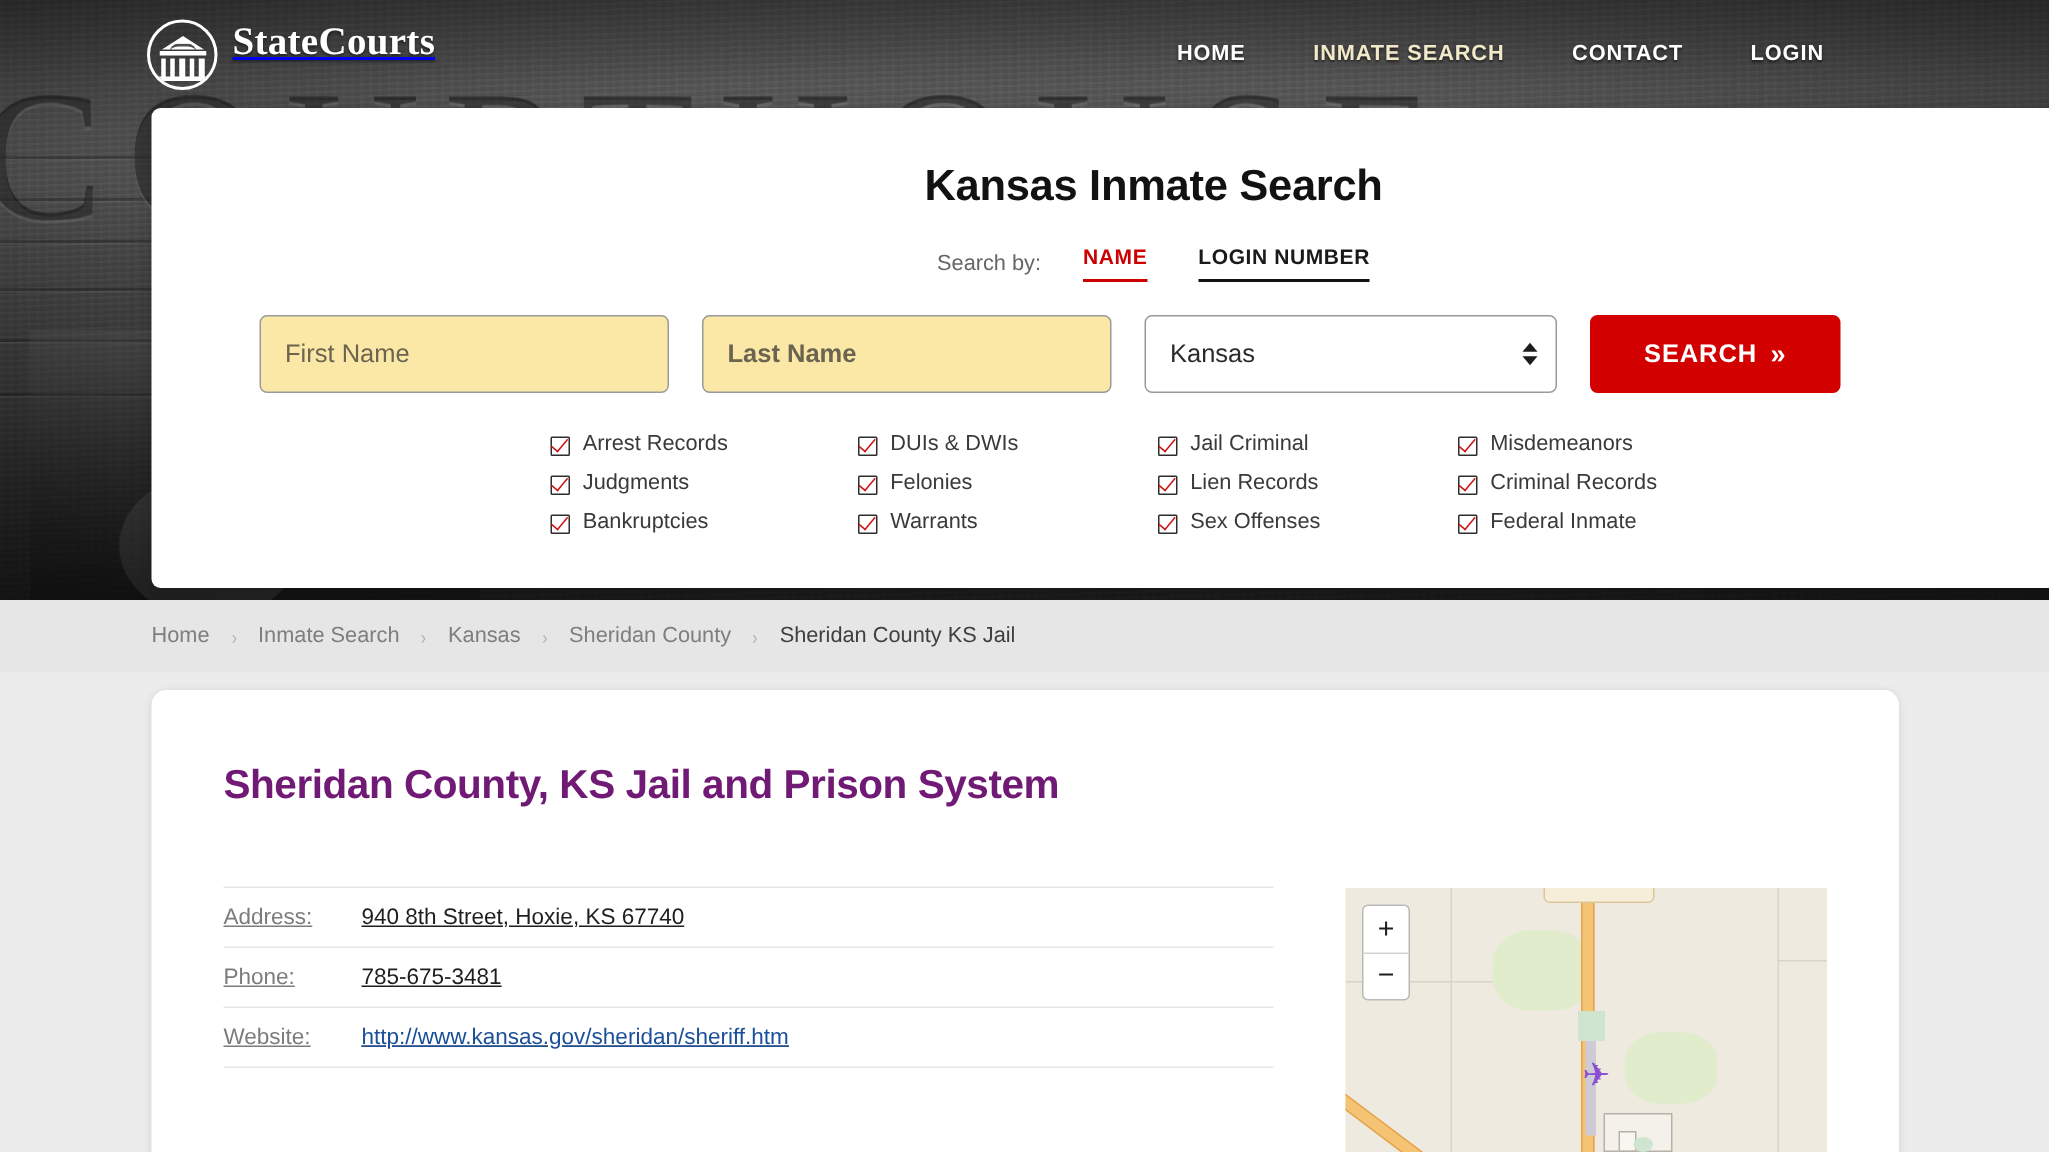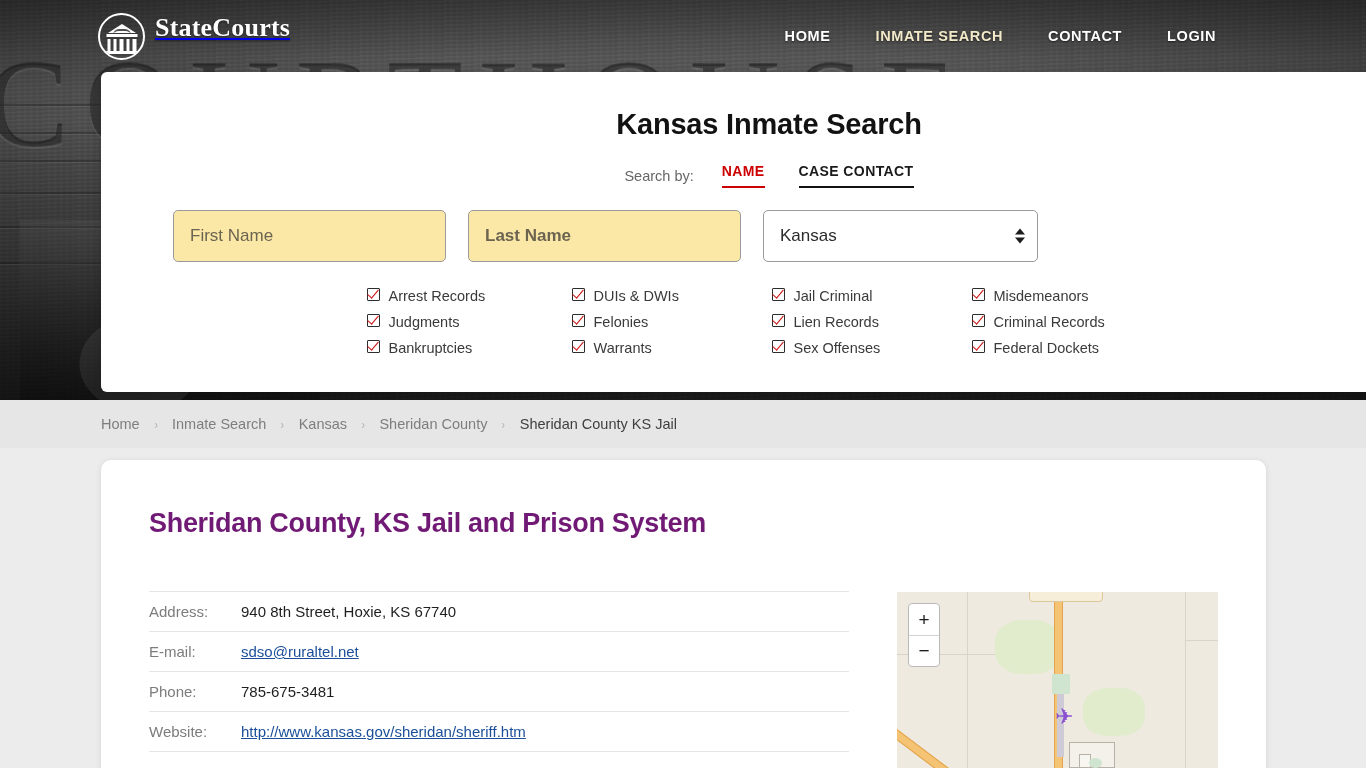--- a/index.html
+++ b/index.html
@@ -211,21 +211,21 @@
   .search-btn .chev { font-size: 18px; }
 
   .checks {
     display: grid;
     grid-template-columns: 205px 200px 200px 200px;
     row-gap: 10px;
     justify-content: center;
     margin-top: 26px;
   }
   .check {
-    display: flex; align-items: flex-start; gap: 9px;
+    display: flex; align-items: flex-end; gap: 9px;
     font-size: 14.5px; color: #3a3a3a;
   }
   .cbox {
     width: 13px; height: 13px; flex: 0 0 13px;
     border: 1.4px solid #2d2d2d;
     position: relative;
     border-radius: 1px;
   }
   .cbox::after {
     content: "";
@@ -266,20 +266,21 @@
   .facility-title {
     font-size: 27px; font-weight: bold; color: #701a75;
     margin: 0 0 52px 0; letter-spacing: -0.3px;
   }
   .info-table { width: 700px; border-collapse: collapse; }
   .info-table td {
     padding: 11px 0;
     border-bottom: 1px solid #e6e6e6;
     font-size: 15px;
     vertical-align: top;
+    text-decoration: underline;
   }
   .info-table td.key { width: 92px; color: #7c7c7c; }
   .info-table td.val { color: #1e1e1e; }
   .info-table a { color: #1b4f99; text-decoration: underline; }
   .info-table tr:first-child td { border-top: 1px solid #e6e6e6; }
 
   
   .map {
     position: absolute;
     left: 897px; top: 592px;
@@ -379,35 +380,39 @@
       <a href="#">LOGIN</a>
     </nav>
   </div>
 
   <div class="search-card">
     <h1 class="search-title">Kansas Inmate Search</h1>
 
     <div class="searchby-row">
       <span class="searchby-label">Search by:</span>
       <span class="tab name">NAME</span>
-      <span class="tab case">CASE CONTACT</span>
+      <span class="tab case">LOGIN NUMBER</span>
     </div>
 
     <div class="form-row">
       <input class="field first" type="text" placeholder="First Name" style="">
       <input class="field last" type="text" placeholder="Last Name" style="">
       <div class="select-wrap">
         <div class="select-box">
           <span>Kansas</span>
         </div>
         <span class="select-arrows">
           <span class="up"></span>
             <span class="dn"></span>
         </span>
       </div>
+      <button class="search-btn">
+        <span>SEARCH</span>
+        <span class="chev">»</span>
+      </button>
     </div>
 
     <div class="checks">
       <div class="check">
           <span class="cbox"></span>
           <span>Arrest Records</span>
         </div>
       <div class="check">
           <span class="cbox"></span>
           <span>DUIs &amp; DWIs</span>
@@ -443,21 +448,21 @@
       <div class="check">
           <span class="cbox"></span>
           <span>Warrants</span>
         </div>
       <div class="check">
           <span class="cbox"></span>
           <span>Sex Offenses</span>
         </div>
       <div class="check">
           <span class="cbox"></span>
-          <span>Federal Dockets</span>
+          <span>Federal Inmate</span>
         </div>
     </div>
   </div>
 </div>
 
 <div class="crumbbar">
   <a class="crumb" href="#">Home</a>
   <span class="sep">›</span>
   <a class="crumb" href="#">Inmate Search</a>
   <span class="sep">›</span>
@@ -470,26 +475,20 @@
 
 <div class="content-card">
   <div class="content-inner">
     <div style="flex:1 1 auto;">
       <h2 class="facility-title">Sheridan County, KS Jail and Prison System</h2>
       <table class="info-table">
         <tbody>
             <tr>
           <td class="key">Address:</td>
           <td class="val">940 8th Street, Hoxie, KS 67740</td>
-        </tr>
-        <tr>
-          <td class="key">E-mail:</td>
-          <td class="val">
-            <a href="#">sdso@ruraltel.net</a>
-          </td>
         </tr>
         <tr>
           <td class="key">Phone:</td>
           <td class="val">785-675-3481</td>
         </tr>
         <tr>
           <td class="key">Website:</td>
           <td class="val">
             <a href="#">http://www.kansas.gov/sheridan/sheriff.htm</a>
           </td>

